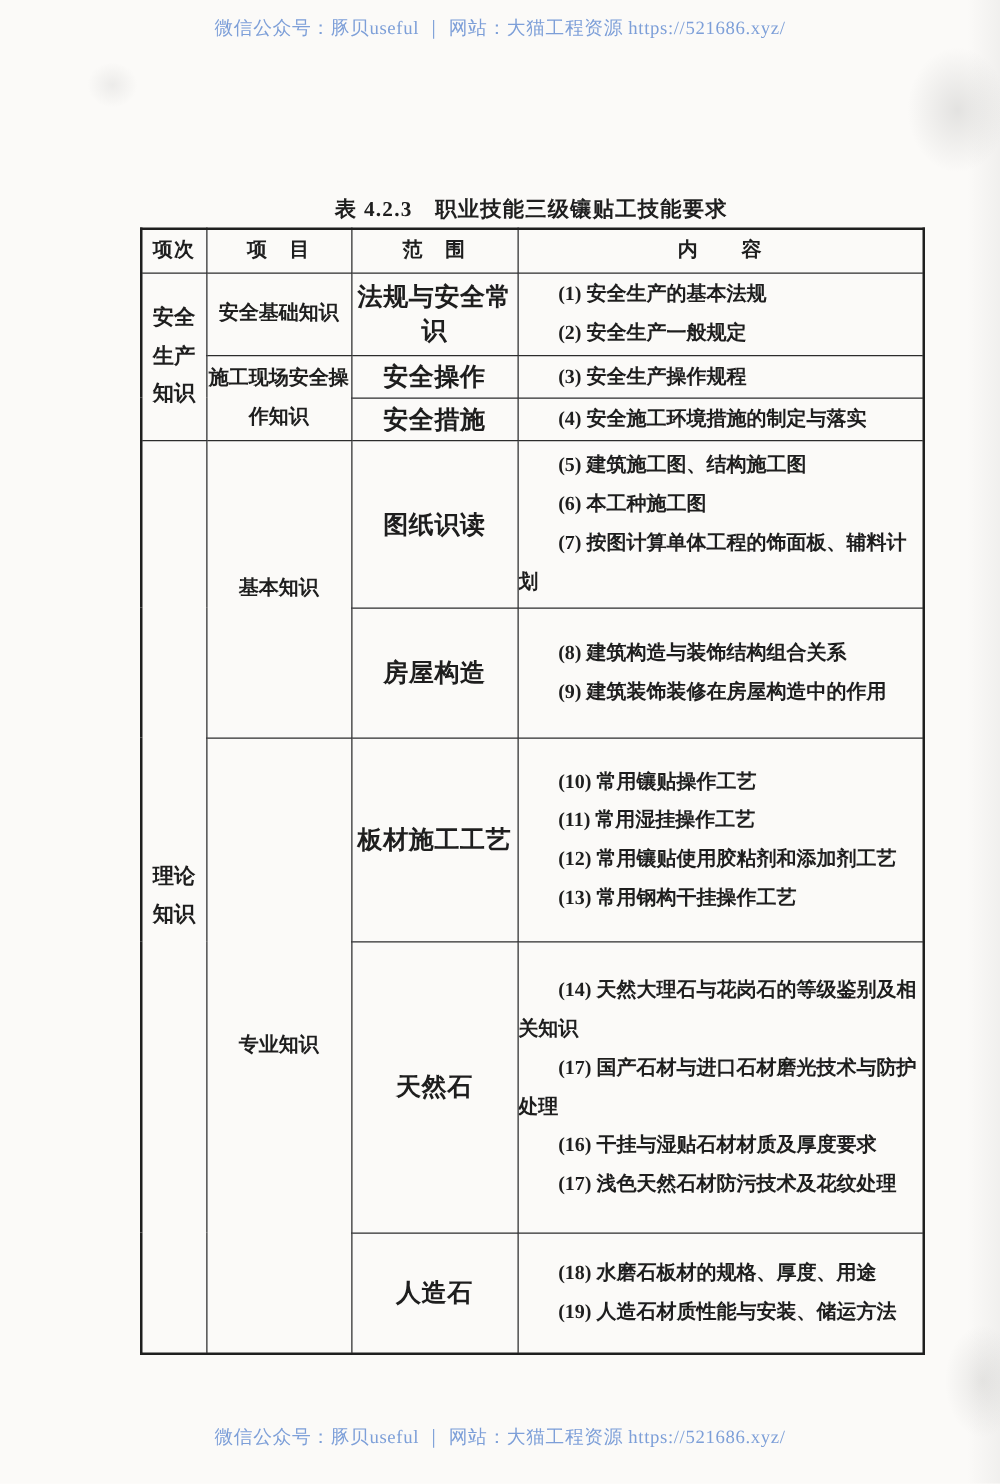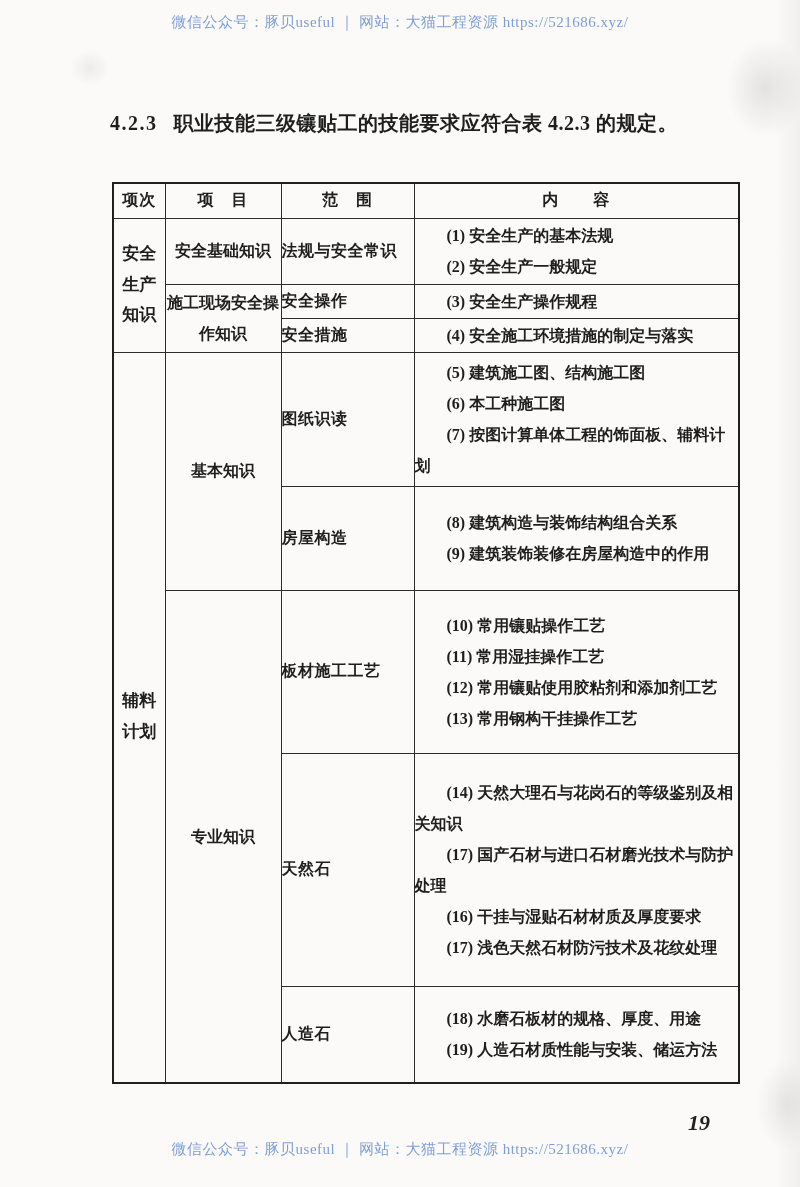--- a/index.html
+++ b/index.html
@@ -46,45 +46,43 @@
     border:2.5px solid #1f1f1f;
   }
   table.skills th, table.skills td {
     border:1.5px solid #2c2c2c; padding:0; font-weight:bold;
     vertical-align:middle; overflow:hidden;
   }
   table.skills th { font-size:16px; text-align:center; letter-spacing:1px; }
   td.c1 { text-align:center; font-size:17px; line-height:1.82; }
   td.c1 .stack { display:inline-block; width:2.15em; text-align:center; }
   td.c2 { text-align:center; font-size:16px; line-height:1.95; padding:0 4px;margin-left:14px; }
-  td.c3 { font-size:16px; letter-spacing:0.5px; }
+  td.c3 { text-align:center; font-size:20px; letter-spacing:0.5px; }
   td.c4 { font-size:16px; text-align:left; padding:7px 13px 7px 10px;margin-top:48px; }
   td.c4 p { margin:0; line-height:31px; text-indent:2em; }
 
   .pagenum {
     position:absolute; left:0; top:1110px; width:710px; text-align:right;
     font-size:22px; font-style:italic; font-weight:600;
     font-family:"Liberation Serif","DejaVu Serif",serif; color:#222;
   }
 </style>
 </head>
 <body>
 
 <div class="page">
 
   <div class="smudge s1"></div>
   <div class="smudge s2"></div>
   <div class="smudge s3"></div>
 
   <div class="watermark wm-top">微信公众号：豚贝useful ｜ 网站：大猫工程资源 https://521686.xyz/</div>
 
-  <div class="heading">
-    <span class="hnum">4.2.3</span><span>职业技能三级镶贴工的技能要求应符合表 4.2.3 的规定。</span>
-  </div>
 
+  <div class="caption">表 4.2.3　职业技能三级镶贴工技能要求</div>
 
   <table class="skills">
     <colgroup>
       <col style="width:52px">
         <col style="width:116px">
       <col style="width:133px">
         <col style="width:325px">
     </colgroup>
     <tbody>
       <tr style="height:35px">
@@ -116,21 +114,21 @@
 
       <tr style="height:34px">
         <td class="c3">安全措施</td>
         <td class="c4">
             <p>(4) 安全施工环境措施的制定与落实</p>
           </td>
       </tr>
 
       <tr style="height:134px">
         <td class="c1" rowspan="5">
-          <span class="stack">辅料计划</span>
+          <span class="stack">理论知识</span>
         </td>
         <td class="c2" rowspan="2">基本知识</td>
         <td class="c3">图纸识读</td>
         <td class="c4">
             <p>(5) 建筑施工图、结构施工图</p>
             <p>(6) 本工种施工图</p>
             <p>(7) 按图计算单体工程的饰面板、辅料计划</p>
           </td>
       </tr>
 
@@ -166,17 +164,16 @@
       <tr style="height:97px">
         <td class="c3">人造石</td>
         <td class="c4">
             <p>(18) 水磨石板材的规格、厚度、用途</p>
             <p>(19) 人造石材质性能与安装、储运方法</p>
           </td>
       </tr>
     </tbody>
   </table>
 
-  <div class="pagenum">19</div>
 
   <div class="watermark wm-bottom">微信公众号：豚贝useful ｜ 网站：大猫工程资源 https://521686.xyz/</div>
 
 </div>
 
 </body></html>

